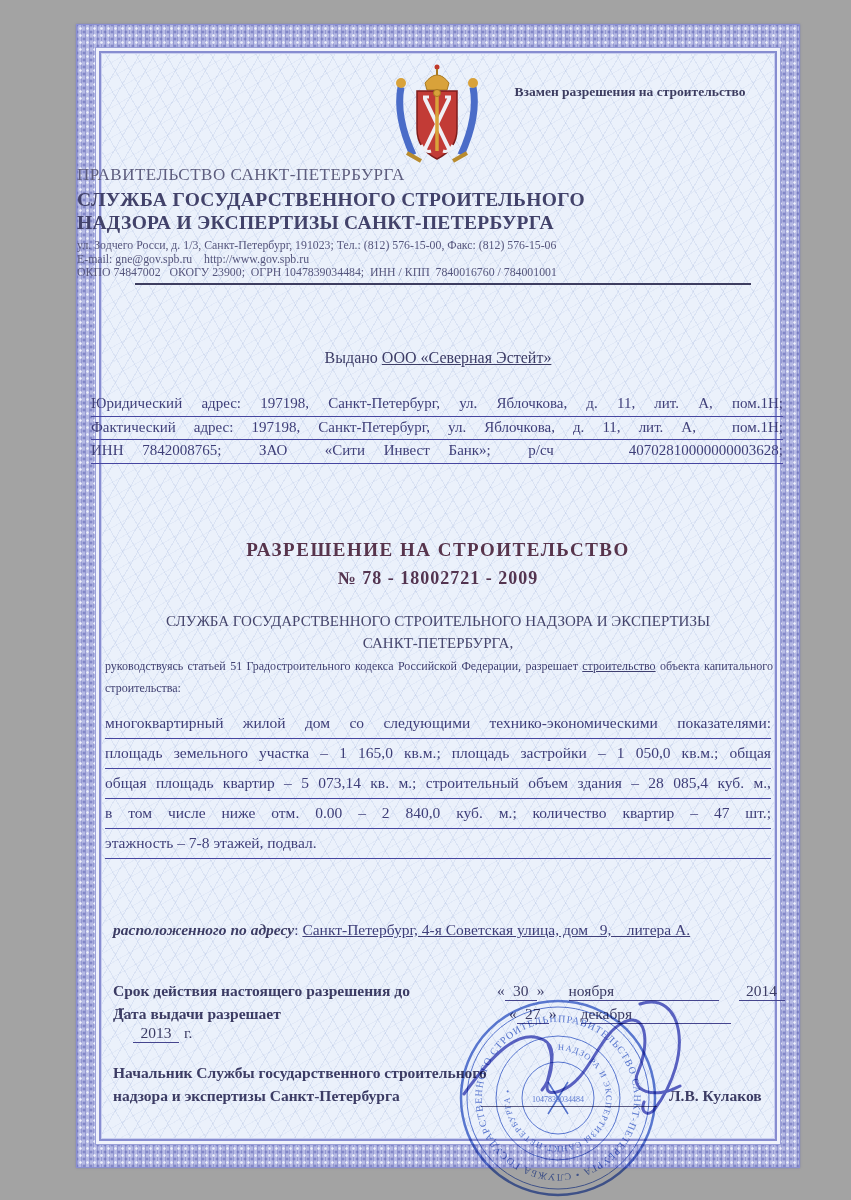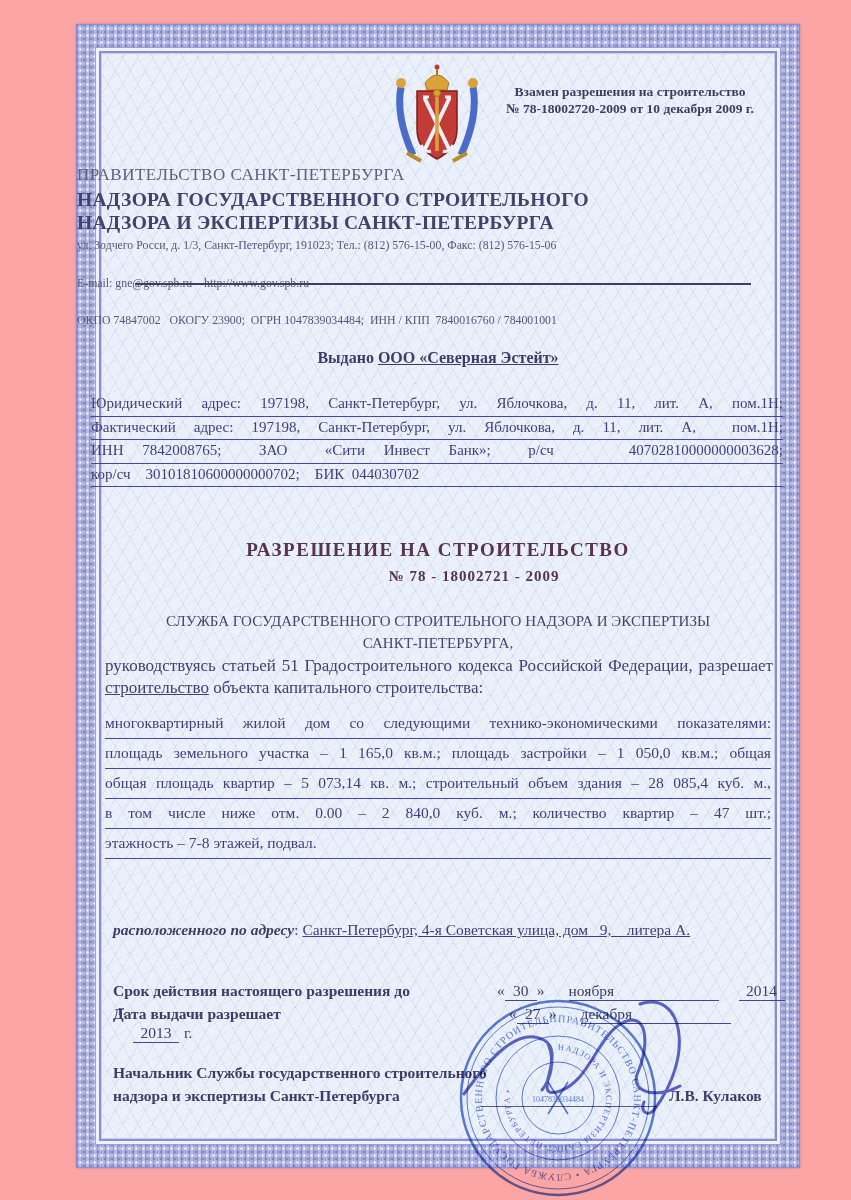--- a/index.html
+++ b/index.html
@@ -1,16 +1,16 @@
 <!DOCTYPE html>
 <html><head>
 <meta charset="utf-8">
 <style>
   html,body{margin:0;padding:0;}
-  .scan{position:relative;width:851px;height:1200px;background:#fca5a5;overflow:hidden;
+  .scan{position:relative;width:851px;height:1200px;background:#a3a3a3;overflow:hidden;
         font-family:"Liberation Serif","DejaVu Serif",serif;color:#3d3d6b;}
   .doc{position:absolute;left:76px;top:24px;width:722px;height:1142px;
        background-color:#b6bae4;
        background-image:
          radial-gradient(circle,#eef0fb 0.8px,transparent 1.7px),
          radial-gradient(circle,#6d72bc 0.8px,transparent 1.7px),
          repeating-linear-gradient(90deg,rgba(109,114,188,.45) 0 1px,transparent 1px 4px);
        background-size:7px 7px,7px 7px,auto;
        background-position:0 0,3.5px 3.5px,0 0;
        border:1px solid #8a8fd2;
@@ -23,35 +23,35 @@
          repeating-linear-gradient(150deg,rgba(150,170,215,.10) 0 1px,transparent 1px 13px);
        border:2px solid #878dd0;
        box-shadow:0 0 0 3px #f0f2fb,0 0 0 4px #9aa0d8,inset 0 0 0 1px #c9cff0;}
   .abs{position:absolute;}
   .coat{left:310px;top:38px;width:100px;height:112px;}
   .note{right:18px;top:58px;width:302px;text-align:center;font-weight:bold;
         font-size:13.5px;line-height:17px;color:#3c3c60;}
   .hdr{left:0;top:140px;width:722px;text-align:left;}
   .hdr-gov{font-size:17px;letter-spacing:.5px;color:#5d5d7e;margin-bottom:3px;}
   .hdr-b{font-size:19.5px;font-weight:bold;line-height:23px;color:#42426a;letter-spacing:.3px;}
-  .hdr-s{font-size:11.8px;line-height:13.5px;color:#55557c;white-space:pre-wrap;margin-top:24px;}
+  .hdr-s{font-size:11.8px;line-height:13.5px;color:#55557c;white-space:pre-wrap;}
   .hdr-s.first{margin-top:5px;}
   .hr{left:58px;top:258px;width:616px;height:0;border-top:2px solid #3d3d60;}
-  .issued{left:0;top:324px;width:722px;text-align:center;font-size:16px;font-weight:bold;color:#3c3c66;}
+  .issued{left:0;top:324px;width:722px;text-align:center;font-size:16px;font-weight:normal;color:#3c3c66;}
   .issued .u{text-decoration:underline;}
   .req{left:14px;top:368px;width:692px;font-size:15px;color:#3e3e78;}
   .req-line{height:22.5px;line-height:21px;border-bottom:1px solid #4646a0;
             text-align:justify;text-align-last:justify;white-space:pre-wrap;}
   .req-line.last{text-align-last:left;}
   .title{left:0;top:514px;width:722px;text-align:center;font-size:19px;font-weight:bold;
          color:#57344c;letter-spacing:1.5px;}
-  .title2{left:0;top:543px;width:722px;text-align:center;font-size:15px;font-weight:bold;
-          color:#533450;letter-spacing:1px;padding-left:36px;}
+  .title2{left:0;top:543px;width:722px;text-align:center;font-size:18px;font-weight:bold;
+          color:#533450;letter-spacing:1px;}
   .auth{left:0;top:585px;width:722px;text-align:center;font-size:15px;line-height:22px;color:#45456c;}
-  .basis{left:28px;top:630px;width:668px;font-size:17px;line-height:22px;text-align:justify;color:#3f3f70;}
+  .basis{left:28px;top:630px;width:668px;font-size:12px;line-height:22px;text-align:justify;color:#3f3f70;}
   .basis .u{text-decoration:underline;}
   .obj{left:28px;top:684px;width:666px;font-size:15.5px;color:#3e3e78;}
   .obj-line{height:29px;line-height:28px;border-bottom:1px solid #4646a0;
             text-align:justify;text-align-last:justify;}
   .obj-line.last{text-align-last:left;}
   .loc{left:36px;top:896px;width:660px;font-size:15.5px;color:#3e3e78;}
   .loc-label{font-weight:bold;font-style:italic;color:#3c3c64;}
   .loc .u{text-decoration:underline;}
   .date-row{left:36px;top:957px;width:676px;font-size:15.5px;color:#3c3c64;}
   .date-row.second{top:980px;}
@@ -95,40 +95,38 @@
         <path d="M34 82 q4 8 10 6 M66 82 q-4 8 -10 6" stroke="#f0f0f5" stroke-width="3" fill="none"></path>
         <path d="M36 34 h6 M58 34 h6" stroke="#f0f0f5" stroke-width="3"></path>
 
         <path d="M50 30 V88" stroke="#d9a23a" stroke-width="3.5"></path>
         <circle cx="50" cy="30" r="3.5" fill="#d9a23a" stroke="#a87820" stroke-width="1"></circle>
       </svg>
     </div>
 
     <div class="abs note">
       <div>Взамен разрешения на строительство</div>
-      <div>№ 78-18002720-2009 от 10 декабря 2009 г.</div>
     </div>
 
     <div class="abs hdr">
       <div class="hdr-gov">ПРАВИТЕЛЬСТВО САНКТ-ПЕТЕРБУРГА</div>
-      <div class="hdr-b">НАДЗОРА ГОСУДАРСТВЕННОГО СТРОИТЕЛЬНОГО</div>
+      <div class="hdr-b">СЛУЖБА ГОСУДАРСТВЕННОГО СТРОИТЕЛЬНОГО</div>
       <div class="hdr-b">НАДЗОРА И ЭКСПЕРТИЗЫ САНКТ-ПЕТЕРБУРГА</div>
       <div class="hdr-s first">ул. Зодчего Росси, д. 1/3, Санкт-Петербург, 191023; Тел.: (812) 576-15-00, Факс: (812) 576-15-06</div>
       <div class="hdr-s">E-mail: gne@gov.spb.ru    http://www.gov.spb.ru</div>
       <div class="hdr-s">ОКПО 74847002   ОКОГУ 23900;  ОГРН 1047839034484;  ИНН / КПП  7840016760 / 784001001</div>
     </div>
     <div class="abs hr"></div>
 
     <div class="abs issued"><span>Выдано </span><span class="u">ООО  «Северная Эстейт»</span></div>
 
     <div class="abs req">
       <div class="req-line">Юридический адрес: 197198, Санкт-Петербург, ул. Яблочкова, д. 11, лит. А, пом.1Н;</div>
       <div class="req-line">Фактический адрес: 197198, Санкт-Петербург, ул. Яблочкова, д. 11, лит. А,  пом.1Н;</div>
       <div class="req-line">ИНН 7842008765;  ЗАО  «Сити Инвест Банк»;  р/сч    40702810000000003628;</div>
-      <div class="req-line last">кор/сч    30101810600000000702;    БИК  044030702</div>
     </div>
 
     <div class="abs title">РАЗРЕШЕНИЕ  НА  СТРОИТЕЛЬСТВО</div>
     <div class="abs title2">№ 78 - 18002721 - 2009</div>
 
     <div class="abs auth">
       <div>СЛУЖБА ГОСУДАРСТВЕННОГО СТРОИТЕЛЬНОГО НАДЗОРА И ЭКСПЕРТИЗЫ</div>
       <div>САНКТ-ПЕТЕРБУРГА,</div>
     </div>
 

